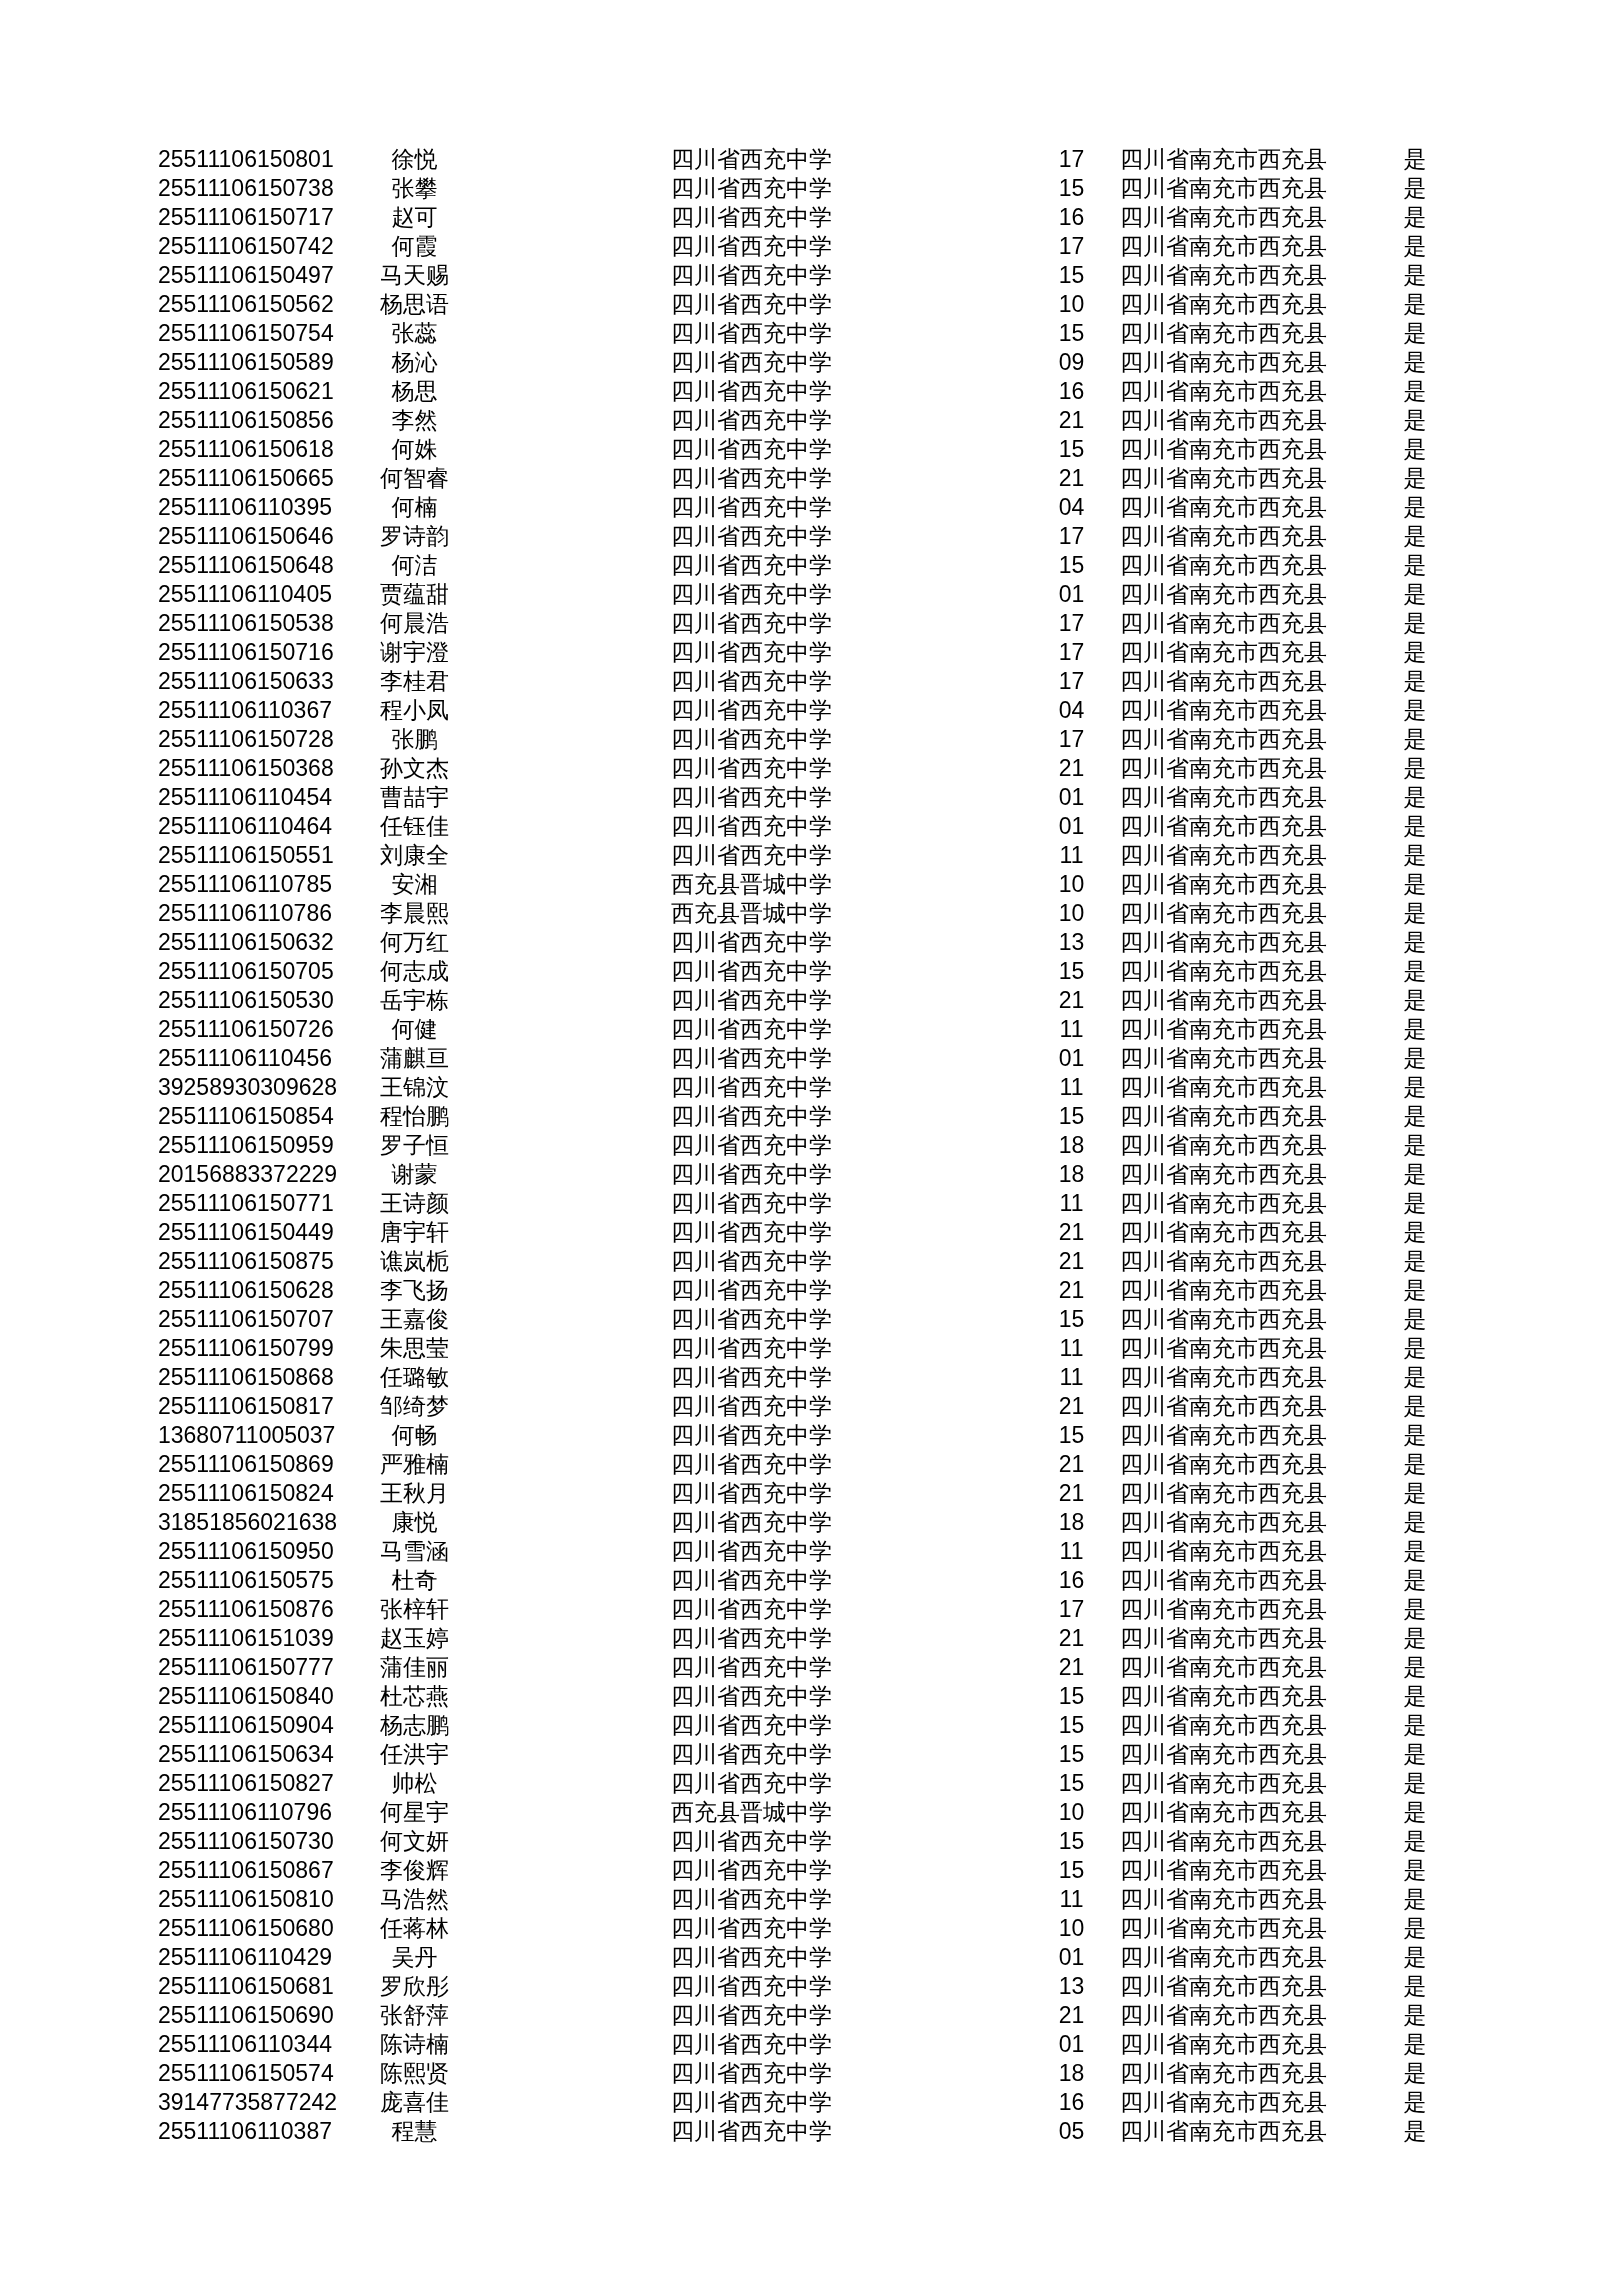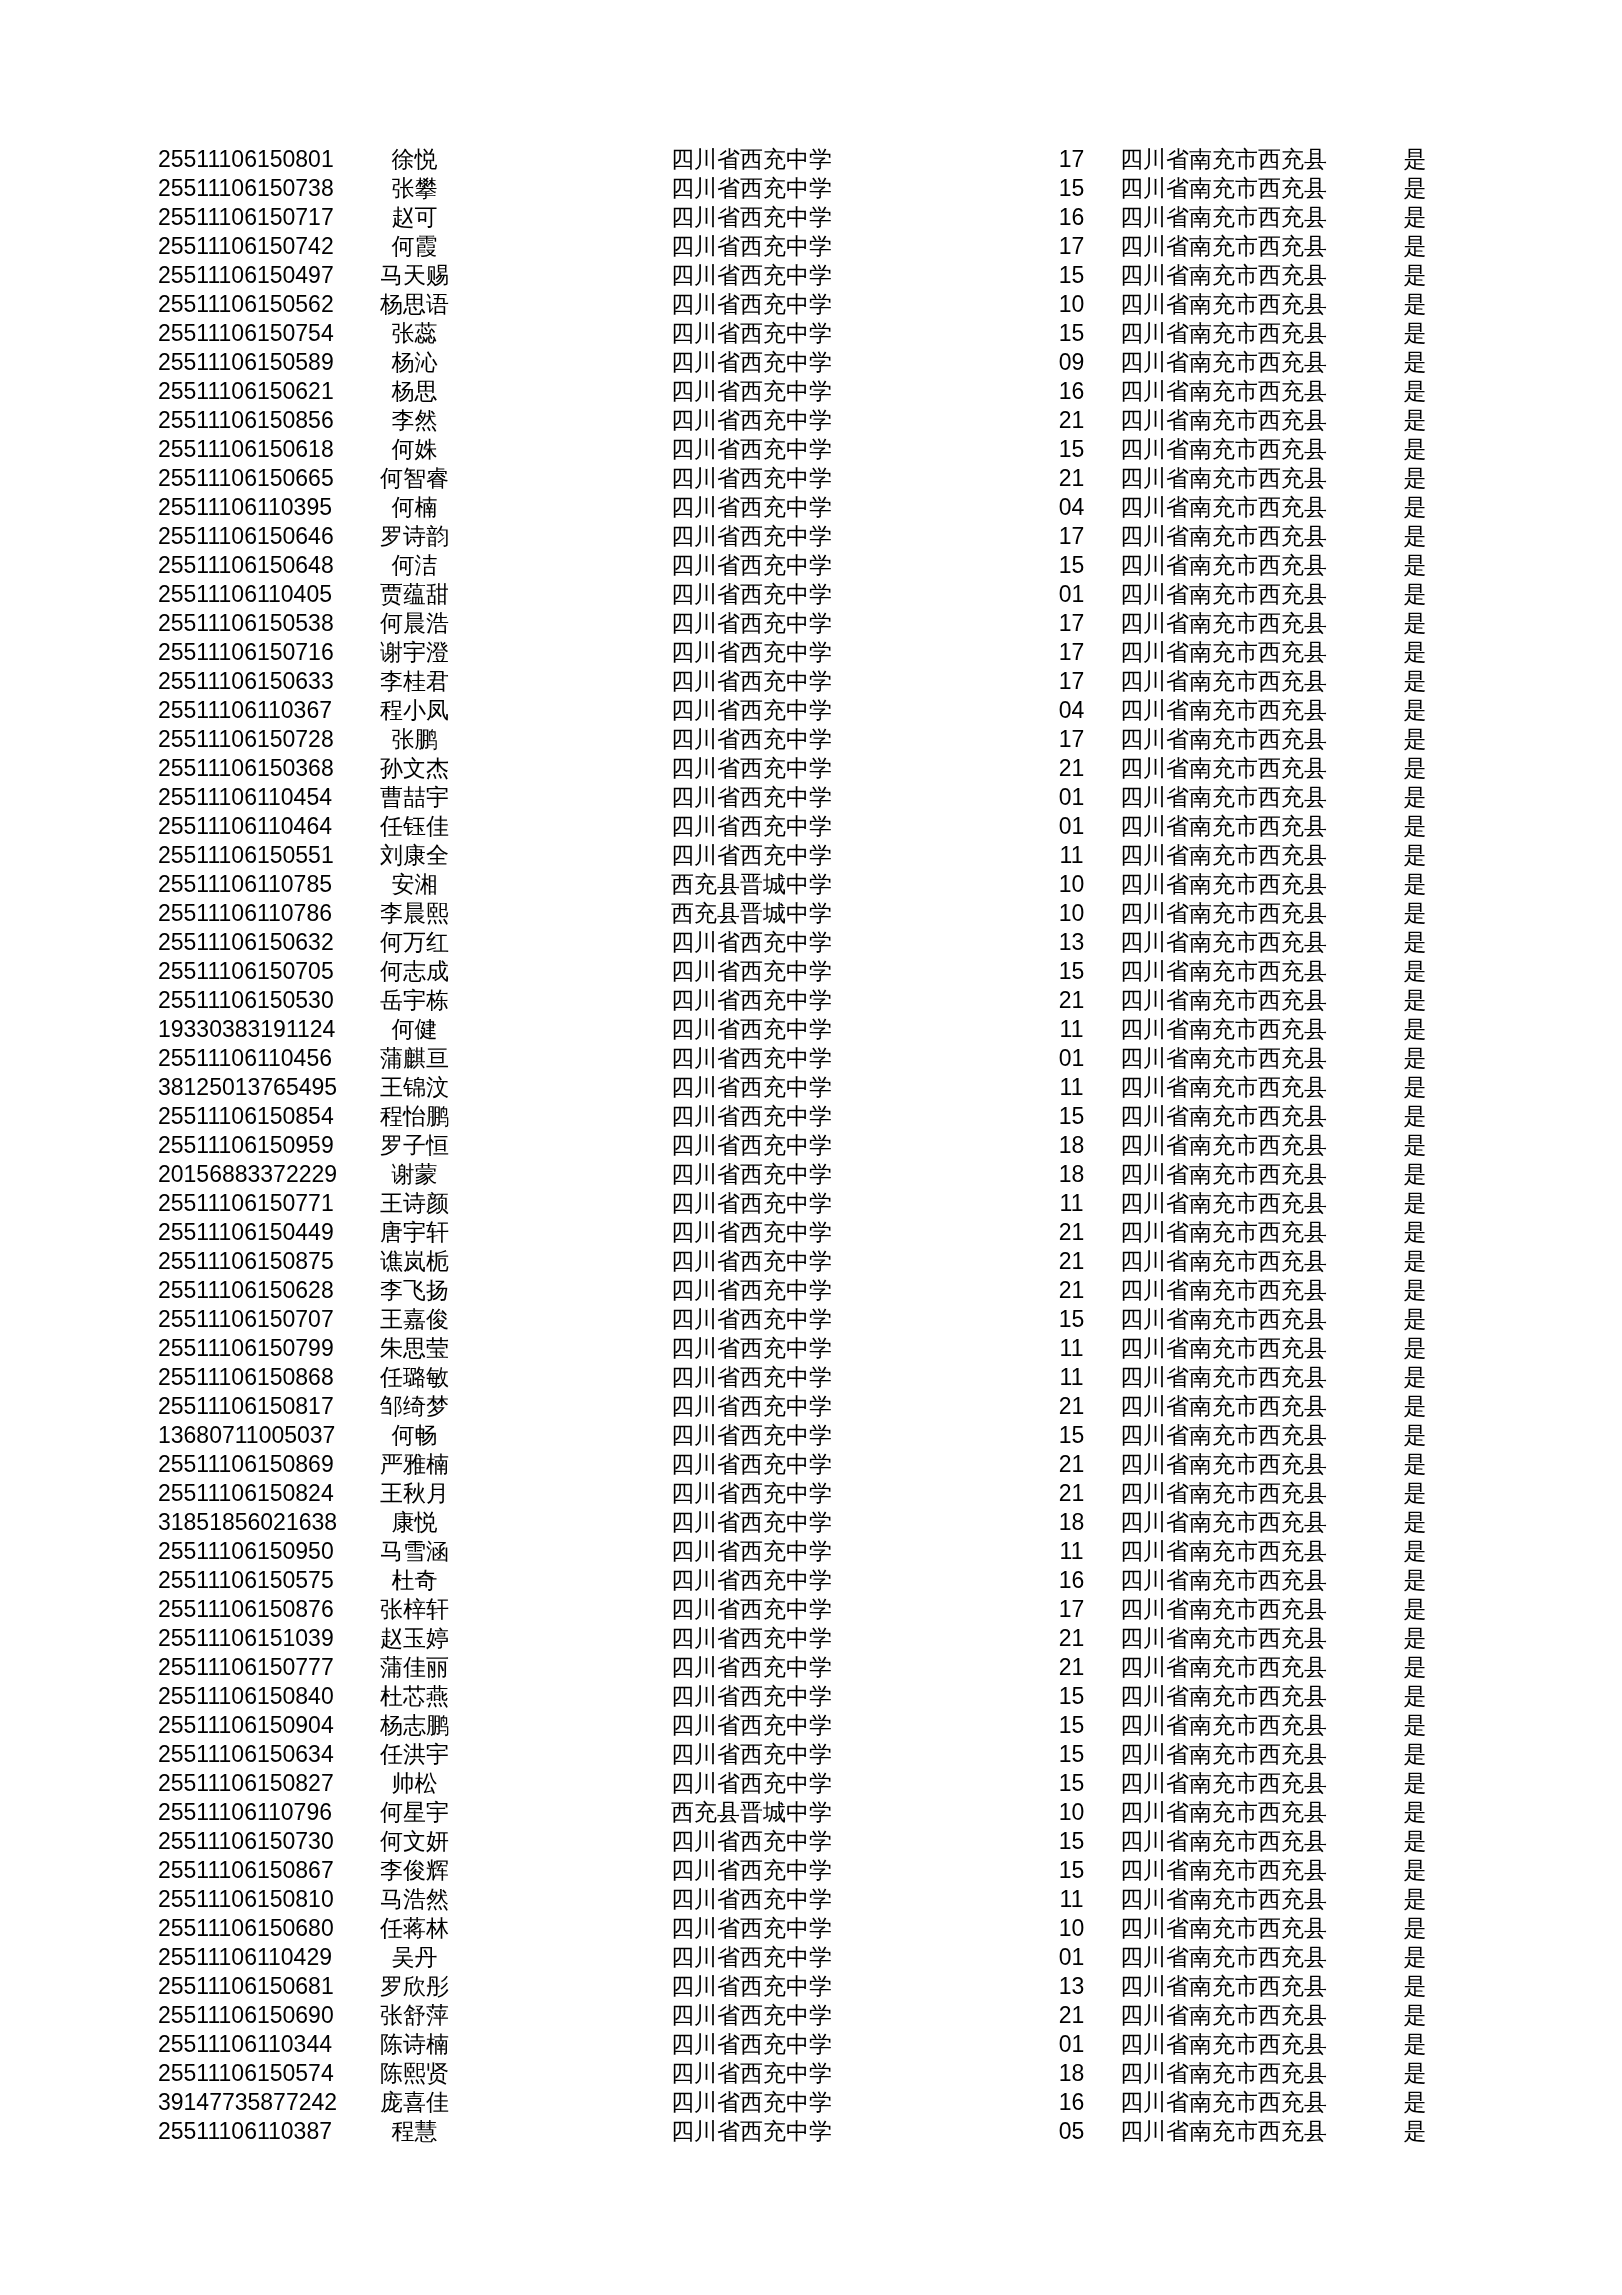--- a/index.html
+++ b/index.html
@@ -313,39 +313,39 @@
   <div class="row">
     <div class="cell id">25511106150530</div>
     <div class="cell name">岳宇栋</div>
     <div class="cell school">四川省西充中学</div>
     <div class="cell code">21</div>
     <div class="cell district">四川省南充市西充县</div>
     <div class="cell flag">是</div>
   </div>
 
   <div class="row">
-    <div class="cell id">19330383191124</div>
+    <div class="cell id">25511106150726</div>
     <div class="cell name">何健</div>
     <div class="cell school">四川省西充中学</div>
     <div class="cell code">11</div>
     <div class="cell district">四川省南充市西充县</div>
     <div class="cell flag">是</div>
   </div>
 
   <div class="row">
     <div class="cell id">25511106110456</div>
     <div class="cell name">蒲麒亘</div>
     <div class="cell school">四川省西充中学</div>
     <div class="cell code">01</div>
     <div class="cell district">四川省南充市西充县</div>
     <div class="cell flag">是</div>
   </div>
 
   <div class="row">
-    <div class="cell id">38125013765495</div>
+    <div class="cell id">39258930309628</div>
     <div class="cell name">王锦汶</div>
     <div class="cell school">四川省西充中学</div>
     <div class="cell code">11</div>
     <div class="cell district">四川省南充市西充县</div>
     <div class="cell flag">是</div>
   </div>
 
   <div class="row">
     <div class="cell id">25511106150854</div>
     <div class="cell name">程怡鹏</div>

